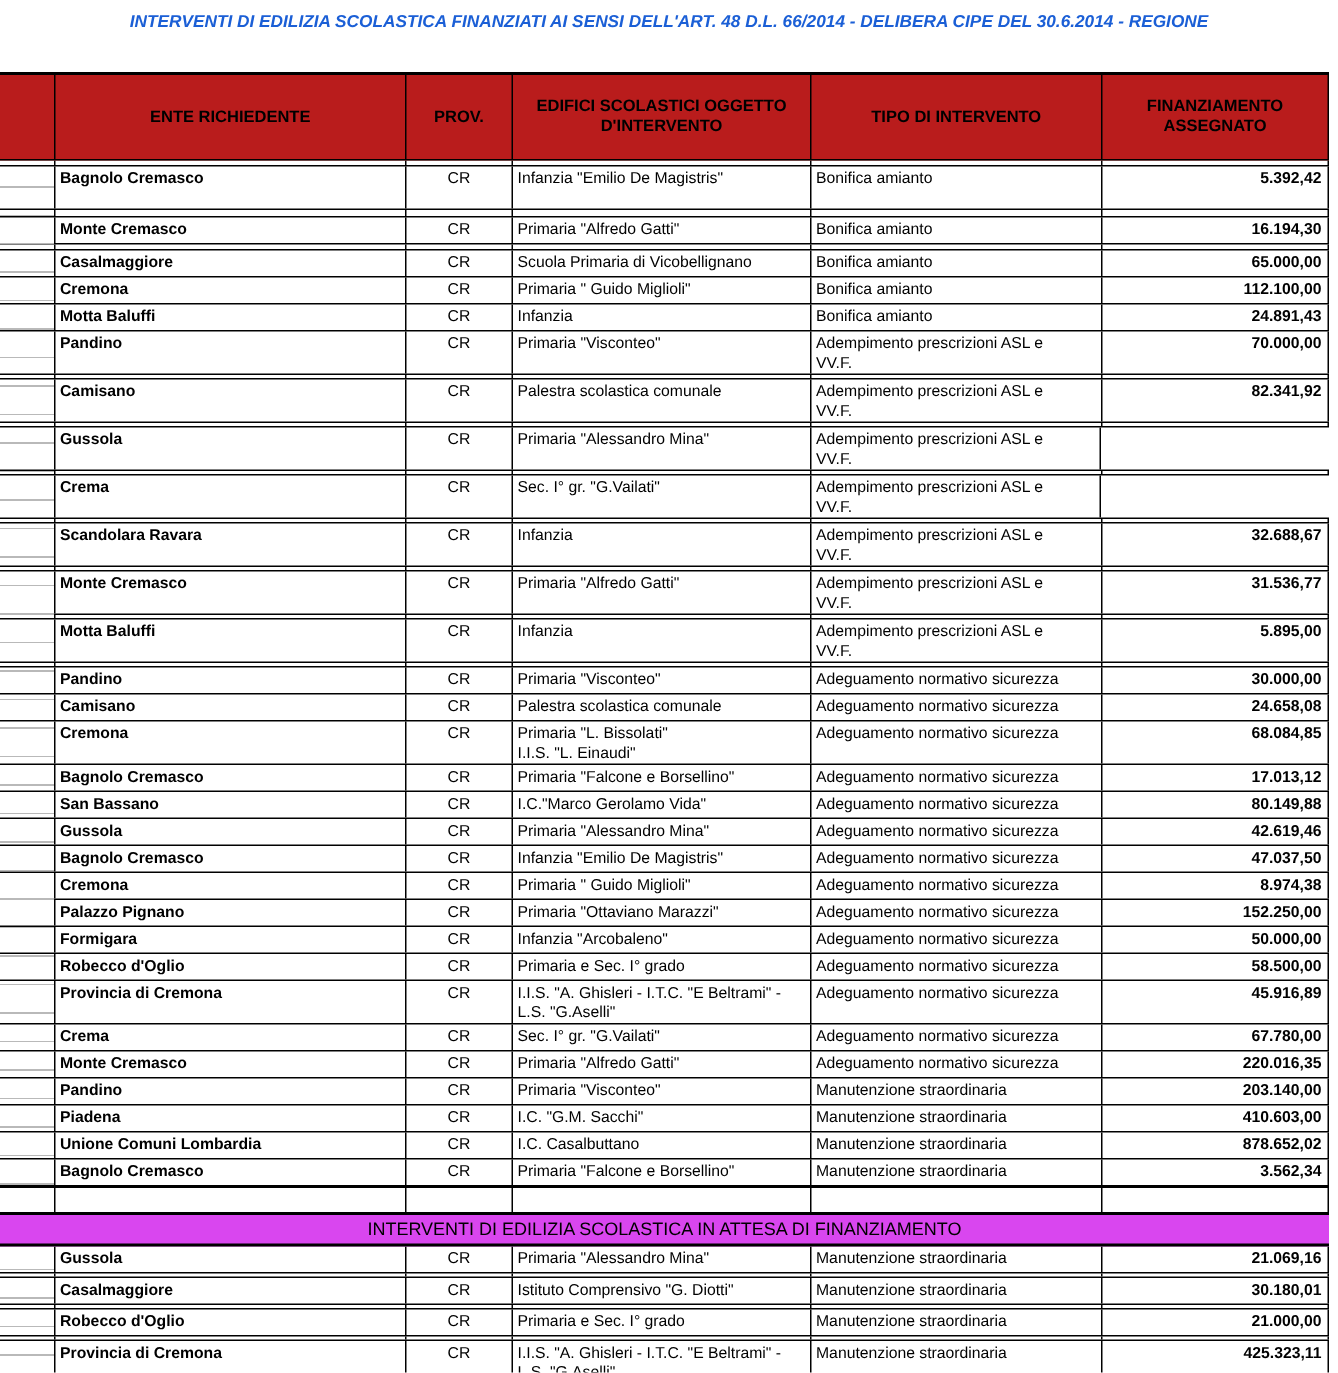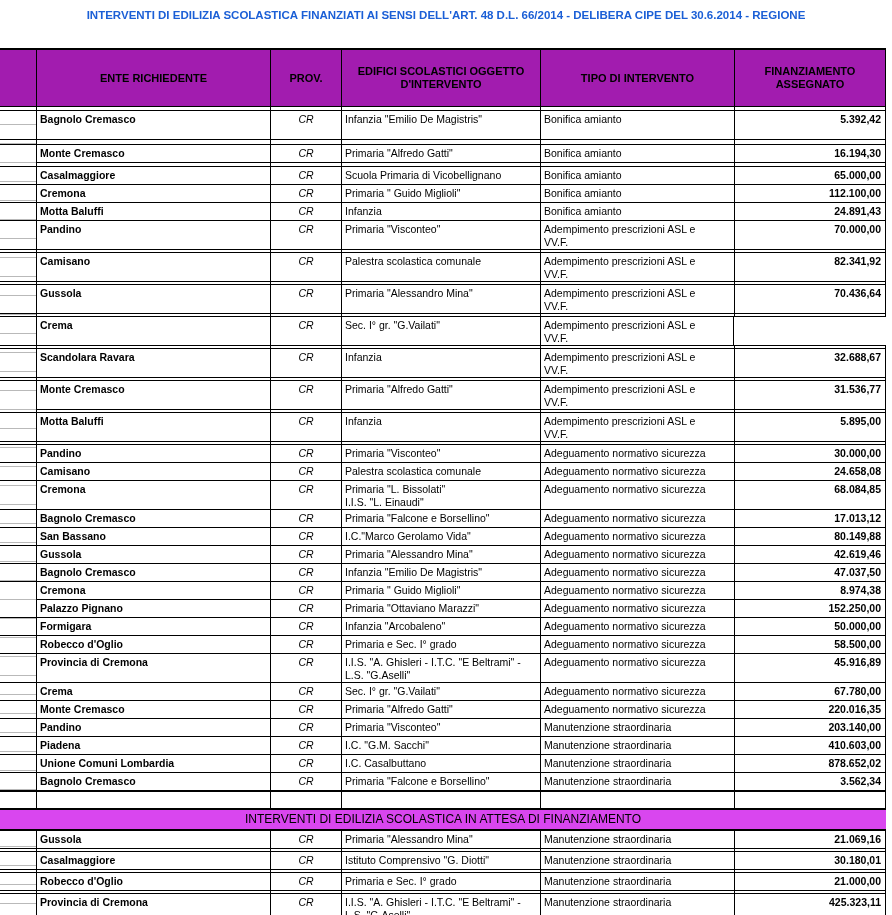--- a/index.html
+++ b/index.html
@@ -10,35 +10,35 @@
     background:repeating-linear-gradient(to bottom,transparent 0px,transparent 18px,#b9b9b9 18px,#b9b9b9 19px);}
   .row,.gaprow{display:grid;grid-template-columns:36px 234px 71px 199px 194px 152px;}
   .row{border-bottom:1px solid #000;}
   .row.bt{border-top:1px solid #000;}
   .row.thickb{border-bottom-width:2px;}
   .row .c{border-left:1px solid #000;box-sizing:border-box;min-height:17px;padding:2px 3px 1px 3px;font-size:10.5px;line-height:12.5px;}
   .row .c:last-child{border-right:1px solid #000;}
   .row .lc{border-left:none;padding:0;}
   .row.two .c{min-height:28px;}
   .ente{font-weight:bold;}
-  .prov{text-align:center;font-style:italic;}
+  .prov{text-align:center;}
   .edi,.tipo{white-space:pre-line;}
   .imp{font-weight:bold;text-align:right;padding-right:4px !important;}
-  .header{border-top:2px solid #000;background:#a21caf;position:relative;z-index:1;}
+  .header{border-top:2px solid #000;background:#b91c1c;position:relative;z-index:1;}
   .header .c{display:flex;align-items:center;justify-content:center;text-align:center;font-weight:bold;font-size:11px;line-height:13px;min-height:56px;padding:2px 4px;}
   .gaprow .c{border-left:1px solid #000;box-sizing:border-box;}
   .gaprow .c:last-child{border-right:1px solid #000;}
   .gaprow .lc{border-left:none;}
   .band{border-top:2px solid #000;border-bottom:2px solid #000;background:#d946ef;position:relative;z-index:1;text-align:center;font-size:12px;line-height:14px;padding:2px 0 3px 0;}
 </style>
 </head>
 <body>
 
 <div class="page">
-  <div class="doc-title" style="color: rgb(27, 95, 214);">
+  <div class="doc-title" style="color: rgb(27, 95, 214); font-style: italic;">
     <div>INTERVENTI DI EDILIZIA SCOLASTICA FINANZIATI AI SENSI DELL'ART. 48 D.L. 66/2014 - DELIBERA CIPE DEL 30.6.2014 - REGIONE</div>
   </div>
 
   <div class="sheet">
     <div class="leftstrip"></div>
 
     <div class="row header">
       <div class="c lc"></div>
       <div class="c">ENTE RICHIEDENTE</div>
       <div class="c">PROV.</div>
@@ -146,21 +146,20 @@
           <div class="c"></div>
           <div class="c"></div>
         </div>
         <div class="row bt two">
           <div class="c lc"></div>
           <div class="c ente">Gussola</div>
           <div class="c prov">CR</div>
           <div class="c edi">Primaria "Alessandro Mina"</div>
           <div class="c tipo">Adempimento prescrizioni ASL e
 VV.F.</div>
-          <div class="c imp">70.436,64</div>
         </div>
         <div class="gaprow" style="height: 2px;">
           <div class="c lc"></div>
           <div class="c"></div>
           <div class="c"></div>
           <div class="c"></div>
           <div class="c"></div>
           <div class="c"></div>
         </div>
         <div class="row bt two">

